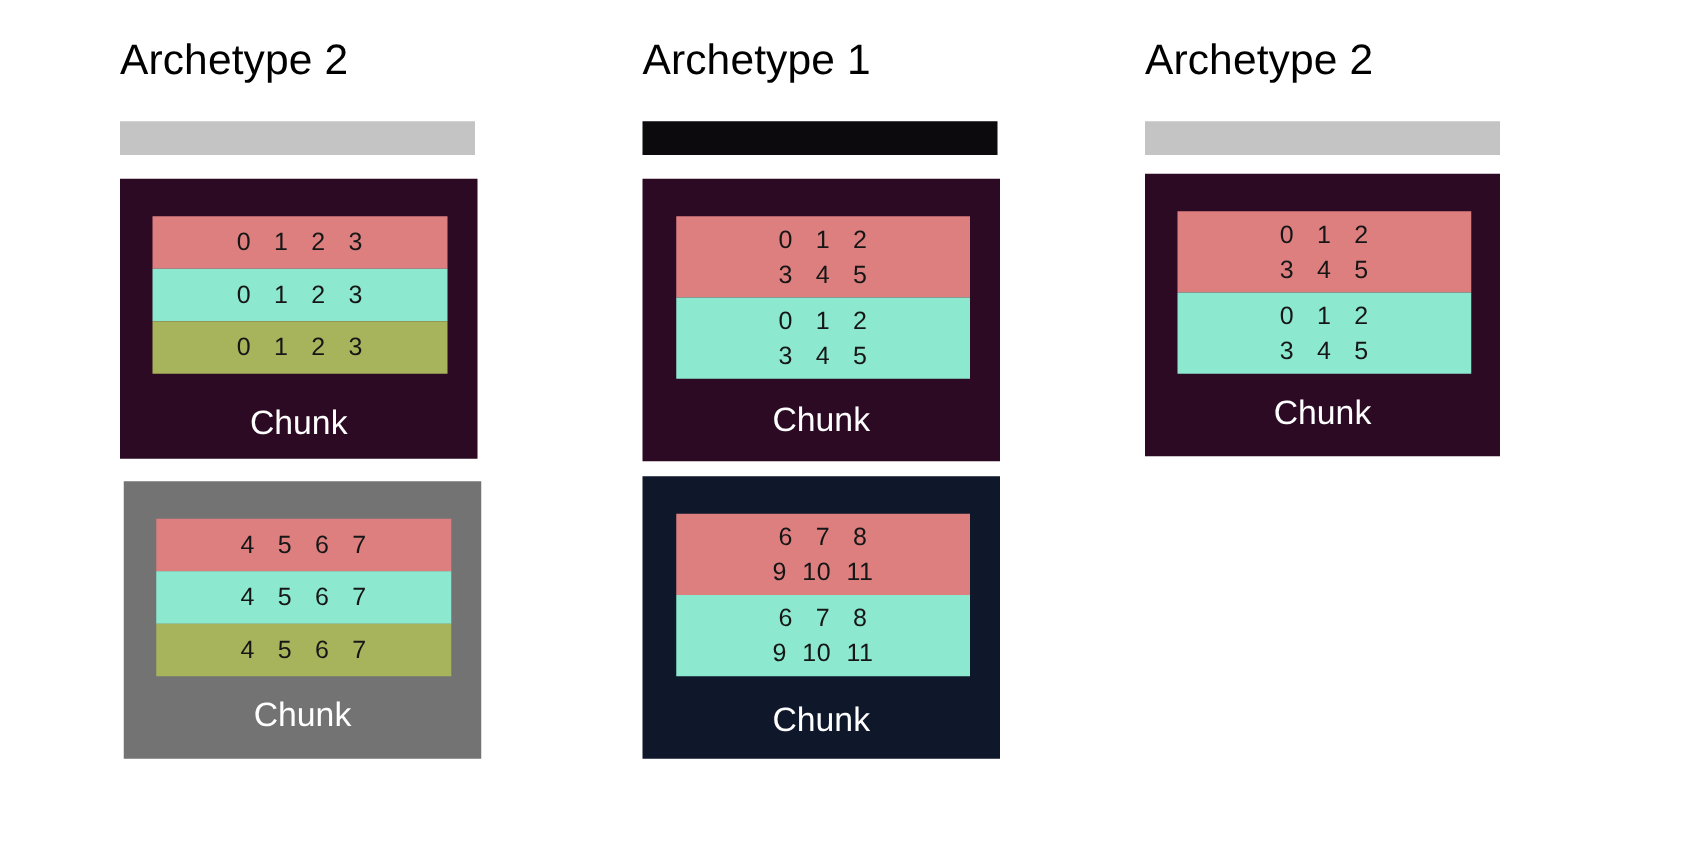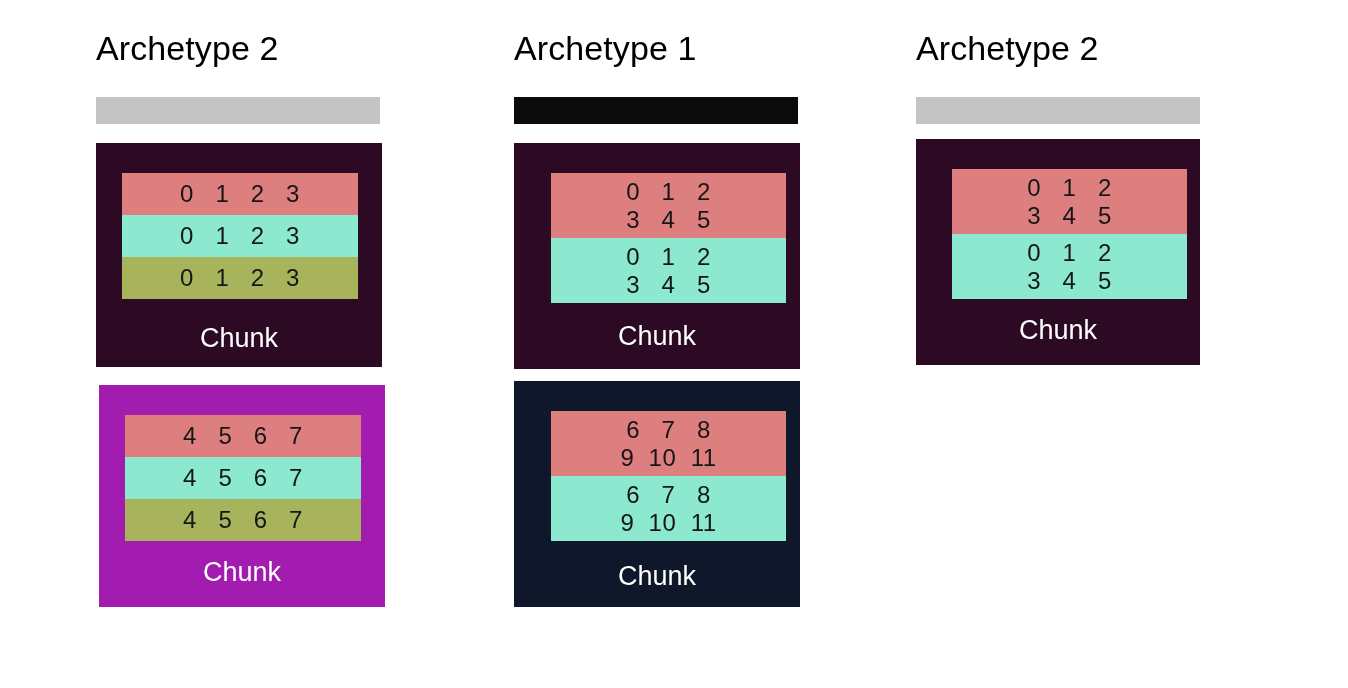--- a/index.html
+++ b/index.html
@@ -81,27 +81,27 @@
   .col-2 .band-stack { left: 26px; width: 235px; }
 
   .band {
     width: 100%;
     box-sizing: border-box;
     display: flex;
     flex-direction: column;
     align-items: center;
     justify-content: center;
     color: #161616;
-    font-size: 24px;
+    font-size: 20px;
     line-height: 28px;
     letter-spacing: 0.5px;
     white-space: pre;
   }
   .band.single { height: 42px; }
-  .band.double { height: 65px; margin-left: 10px; }
+  .band.double { height: 65px; }
 
   .band-line {
     display: block;
     text-align: center;
   }
 
   .chunk-label {
     position: absolute;
     left: 0;
     width: 100%;
@@ -134,21 +134,21 @@
         <div class="band single" style="background: rgb(140, 232, 206);">
           <span class="band-line">0   1   2   3</span>
         </div>
         <div class="band single" style="background: rgb(168, 180, 92);">
           <span class="band-line">0   1   2   3</span>
         </div>
       </div>
       <div class="chunk-label">Chunk</div>
     </div>
 
-    <div class="chunk-card card-1" style="background: #a21caf;">
+    <div class="chunk-card card-1" style="background: #737373;">
       <div class="band-stack">
         <div class="band single" style="background: rgb(221, 127, 127);">
           <span class="band-line">4   5   6   7</span>
         </div>
         <div class="band single" style="background: rgb(140, 232, 206);">
           <span class="band-line">4   5   6   7</span>
         </div>
         <div class="band single" style="background: rgb(168, 180, 92);">
           <span class="band-line">4   5   6   7</span>
         </div>

